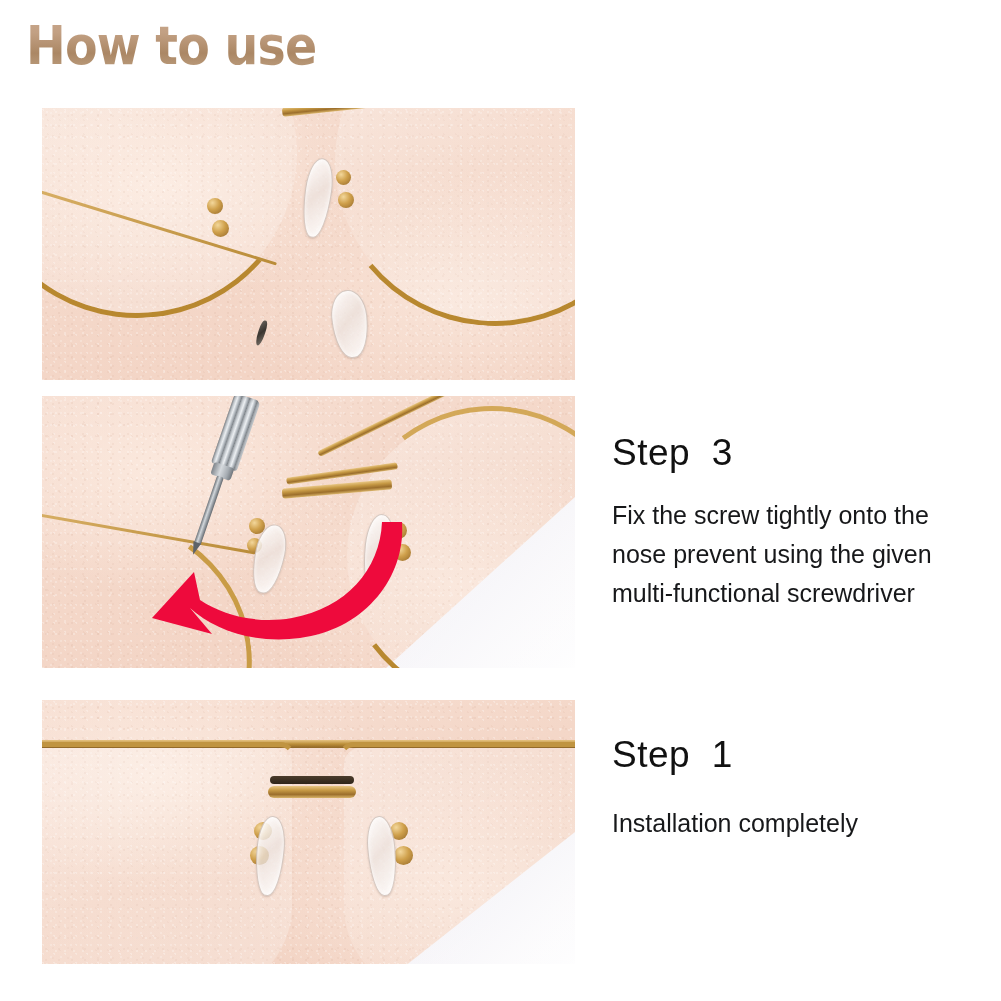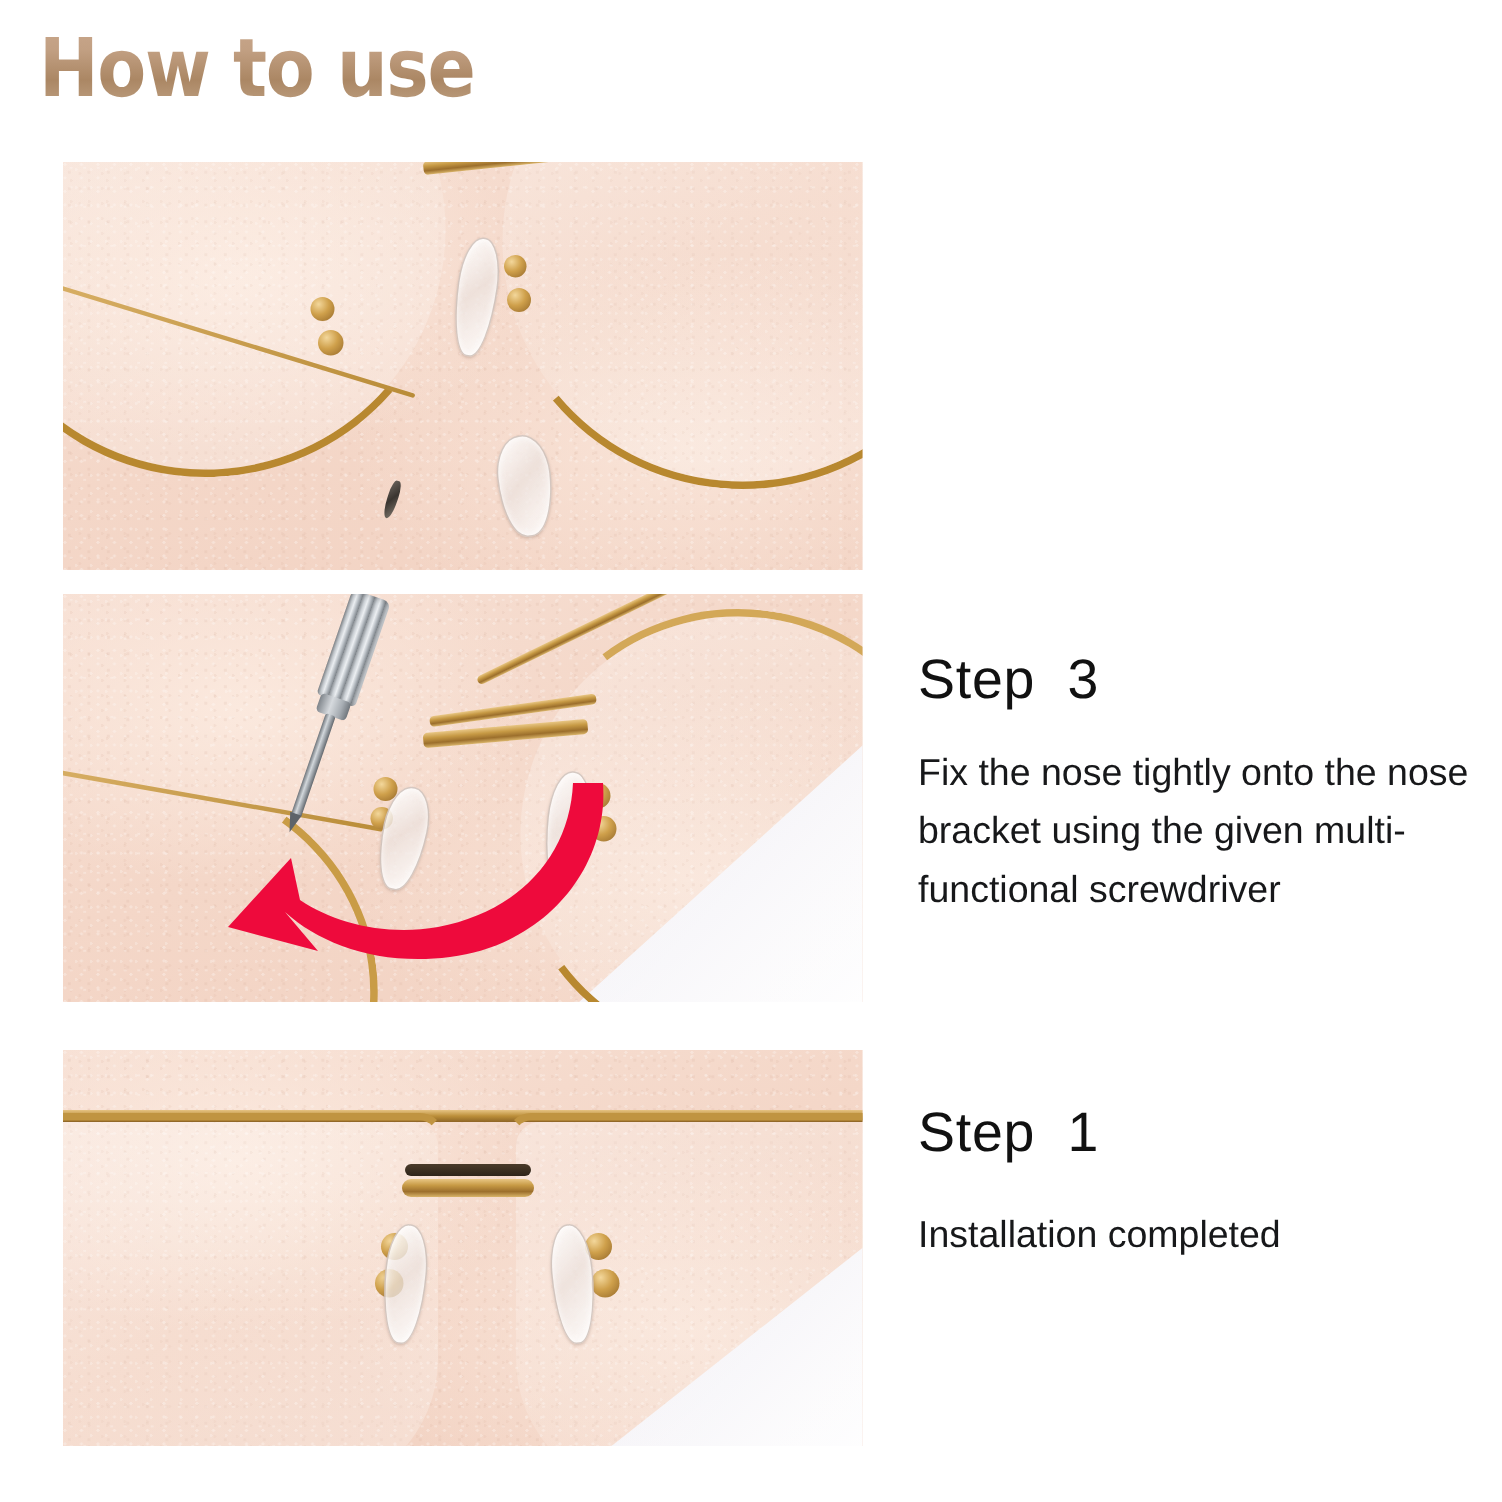--- a/index.html
+++ b/index.html
@@ -285,21 +285,21 @@
                L2,104
                L44,58
                L50,86
                C74,102 108,110 142,104
                C196,94 230,56 232,8 Z" fill="#ee0a3c"></path>
     </svg>
   </figure>
 
   <div class="text-col">
     <h2 class="step-heading">Step  3</h2>
-    <p class="step-body">Fix the nose tightly onto the nose bracket using the given multi-functional screwdriver</p>
+    <p class="step-body">Fix the screw tightly onto the nose prevent using the given multi-functional screwdriver</p>
   </div>
 </section>
 
 <section class="step-row" id="row-3">
 
   <figure class="photo" style="margin:0;">
     <div class="cloth"></div>
 
     <div class="desk-corner" style="right:-10px; bottom:-10px; width:190px; height:150px;
                 clip-path: polygon(100% 0%, 100% 100%, 0% 100%);"></div>
@@ -325,15 +325,15 @@
     <div class="gold-blob" style="left:208px; top:146px; width:19px; height:19px;"></div>
     <div class="nose-pad" style="left:214px; top:116px; width:26px; height:78px; transform:rotate(5deg);"></div>
 
     <div class="gold-blob" style="left:348px; top:122px; width:18px; height:18px;"></div>
     <div class="gold-blob" style="left:352px; top:146px; width:19px; height:19px;"></div>
     <div class="nose-pad" style="left:326px; top:116px; width:26px; height:78px; transform:rotate(-5deg);"></div>
   </figure>
 
   <div class="text-col">
     <h2 class="step-heading">Step  1</h2>
-    <p class="step-body">Installation completed</p>
+    <p class="step-body">Installation completely</p>
   </div>
 </section>
 
 </body></html>

